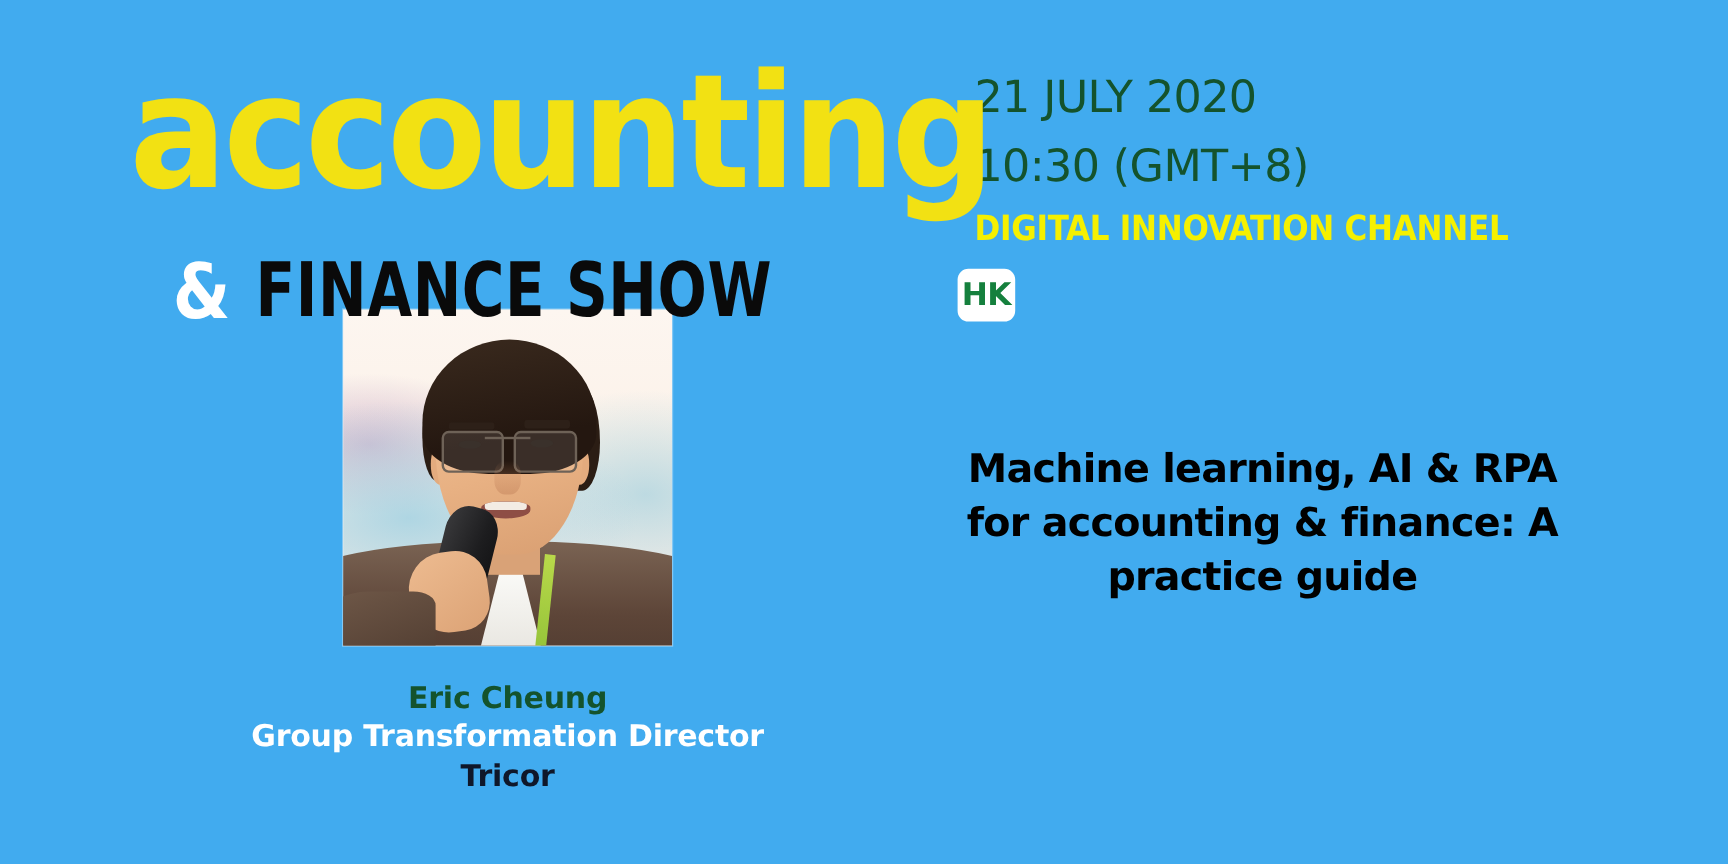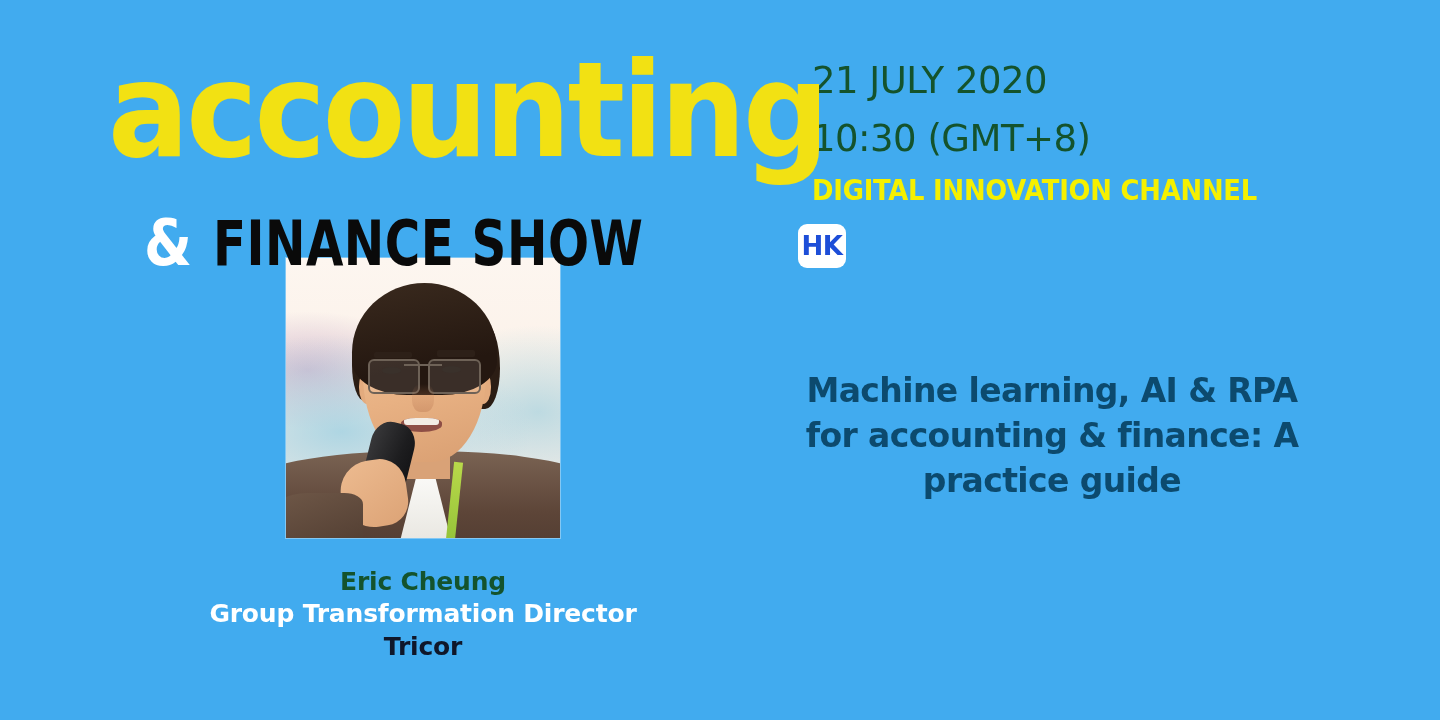--- a/index.html
+++ b/index.html
@@ -87,21 +87,21 @@
     display: flex;
     align-items: center;
     justify-content: center;
     z-index: 4;
   }
   #logo-hk-badge span {
     font-family: "DejaVu Sans", sans-serif;
     font-weight: 700;
     font-size: 26px;
     line-height: 26px;
-    color: #1d4ed8;
+    color: #15803d;
     letter-spacing: -0.5px;
   }
 
   
   #event-info {
     position: absolute;
     left: 812px;
     top: 52px;
     width: 560px;
   }
@@ -360,21 +360,21 @@
   #session-title {
     position: absolute;
     left: 782px;
     top: 368px;
     width: 540px;
     text-align: center;
     font-family: "DejaVu Sans", sans-serif;
     font-weight: 700;
     font-size: 33px;
     line-height: 45px;
-    color: #0c4a6e;
+    color: #000000;
     letter-spacing: -0.6px;
   }
 </style>
 </head>
 <body>
 
 <div id="slide">
 
   <div id="logo-block">
     <div id="logo-accounting">accounting</div>

